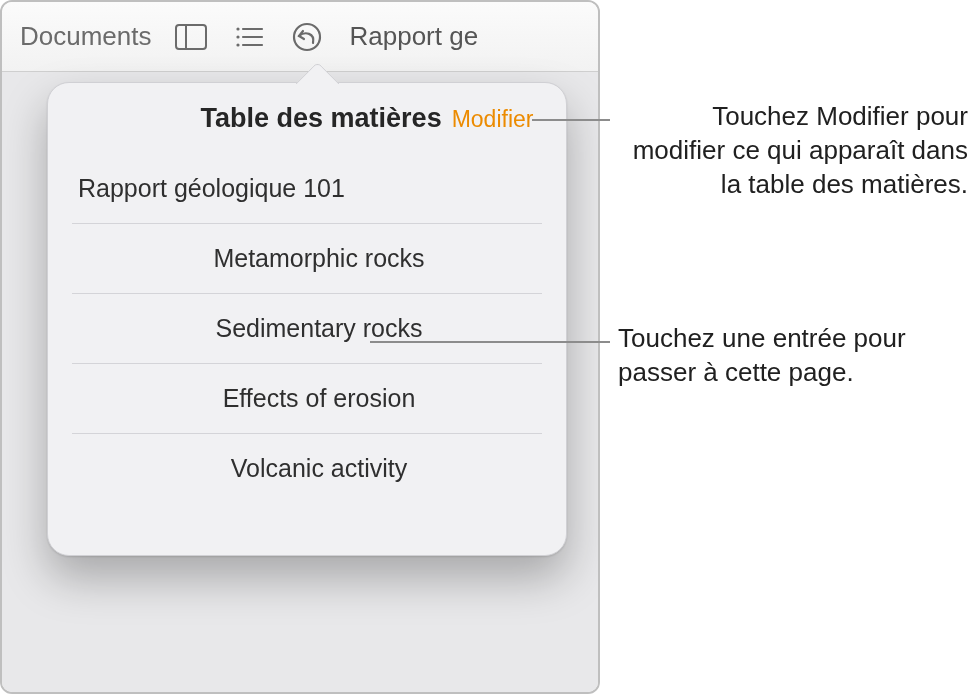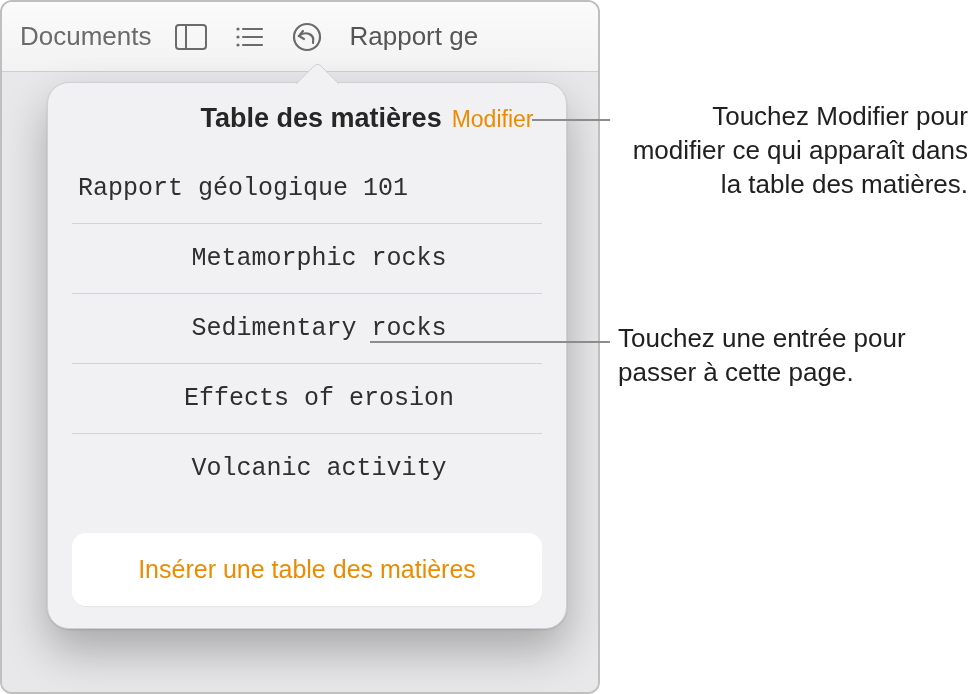--- a/index.html
+++ b/index.html
@@ -99,21 +99,20 @@
       list-style: none;
       padding: 0 6px;
       margin-bottom: 30px;
     }
     .toc-item {
       font-size: 25px;
       color: #2f2f2f;
       padding: 20px 6px;
       border-bottom: 1px solid #d4d4d8;
       cursor: pointer;
-      font-family: Liberation Mono, monospace;
     }
     .toc-item:last-child { border-bottom: none; }
     .toc-item.level-1 { padding-left: 6px; }
     .toc-item.level-2 { padding-left: 30px; text-align: center; }
     .insert-btn {
       margin: 0 6px;
       background: #ffffff;
       border-radius: 14px;
       text-align: center;
       padding: 22px 10px;
@@ -179,21 +178,20 @@
       <span class="pop-title">Table des matières</span>
       <span class="pop-edit">Modifier</span>
     </div>
     <ul class="toc-list">
       <li class="toc-item level-1">Rapport géologique 101</li>
       <li class="toc-item level-2">Metamorphic rocks</li>
       <li class="toc-item level-2">Sedimentary rocks</li>
       <li class="toc-item level-2">Effects of erosion</li>
       <li class="toc-item level-2">Volcanic activity</li>
     </ul>
-    <div class="insert-btn">Insérer une table des matières</div>
   </div>
 </div>
 
 <div class="lead-line lead-1"></div>
 <div class="lead-line lead-2"></div>
 
 <div class="callout callout-1">Touchez Modifier pour modifier ce qui apparaît dans la table des matières.</div>
 <div class="callout callout-2">Touchez une entrée pour passer à cette page.</div>
 
 </body></html>

